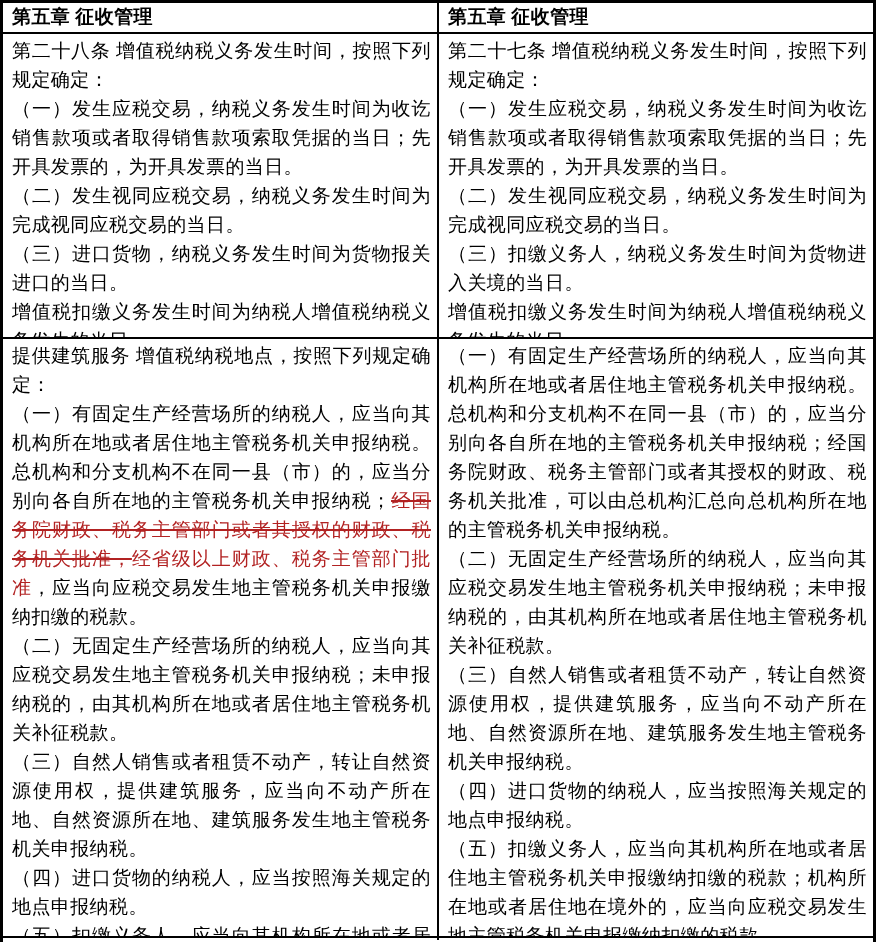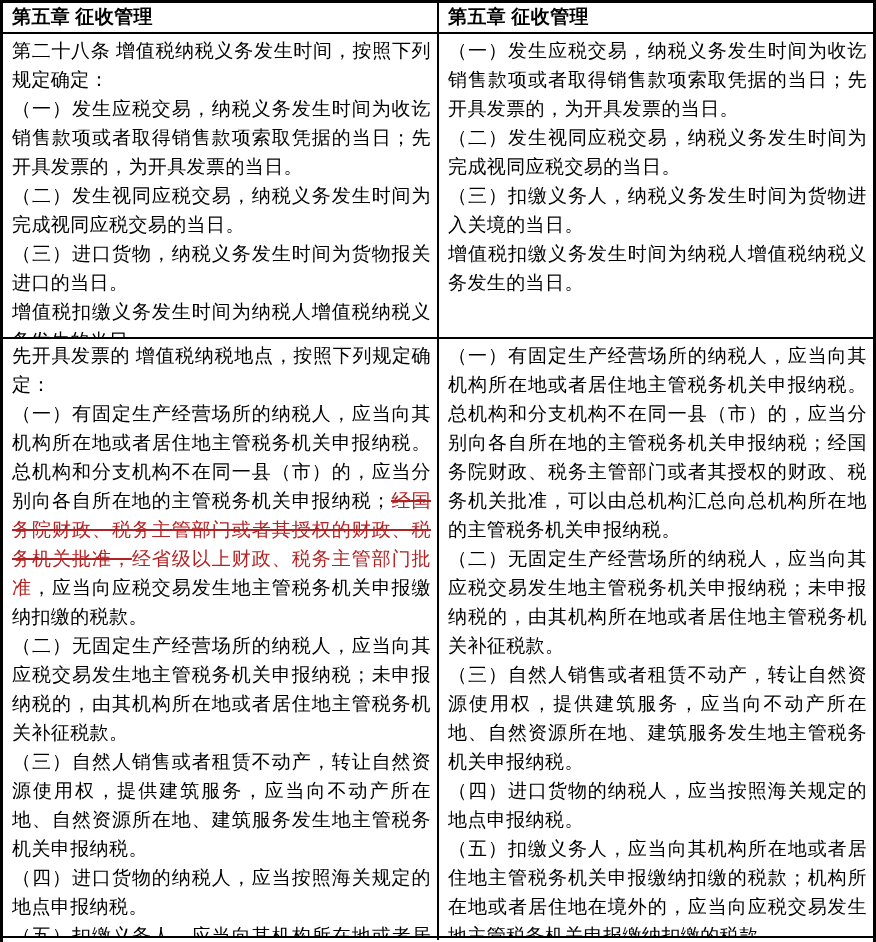--- a/index.html
+++ b/index.html
@@ -46,30 +46,31 @@
 
   <div class="row row-time">
     <div class="cell left">
       <p><span class="lead">第二十八条</span><span> 增值税纳税义务发生时间，按照下列规定确定：</span></p>
       <p>（一）发生应税交易，纳税义务发生时间为收讫销售款项或者取得销售款项索取凭据的当日；先开具发票的，为开具发票的当日。</p>
       <p>（二）发生视同应税交易，纳税义务发生时间为完成视同应税交易的当日。</p>
       <p>（三）进口货物，纳税义务发生时间为货物报关进口的当日。</p>
       <p>增值税扣缴义务发生时间为纳税人增值税纳税义务发生的当日。</p>
     </div>
     <div class="cell right">
+      <p><span class="lead">第二十七条</span><span> 增值税纳税义务发生时间，按照下列规定确定：</span></p>
       <p>（一）发生应税交易，纳税义务发生时间为收讫销售款项或者取得销售款项索取凭据的当日；先开具发票的，为开具发票的当日。</p>
       <p>（二）发生视同应税交易，纳税义务发生时间为完成视同应税交易的当日。</p>
       <p>（三）扣缴义务人，纳税义务发生时间为货物进入关境的当日。</p>
       <p>增值税扣缴义务发生时间为纳税人增值税纳税义务发生的当日。</p>
     </div>
   </div>
 
   <div class="row row-place">
     <div class="cell left">
-      <p><span class="lead">先开具发票的</span><span> 增值税纳税地点，按照下列规定确定：</span></p>
+      <p><span class="lead">提供建筑服务</span><span> 增值税纳税地点，按照下列规定确定：</span></p>
       <p><span>（一）有固定生产经营场所的纳税人，应当向其机构所在地或者居住地主管税务机关申报纳税。总机构和分支机构不在同一县（市）的，应当分别向各自所在地的主管税务机关申报纳税；</span><span class="red strike">经国务院财政、税务主管部门或者其授权的财政、税务机关批准，</span><span class="red">经省级以上财政、税务主管部门批准</span><span>，应当向应税交易发生地主管税务机关申报缴纳扣缴的税款。</span></p>
       <p>（二）无固定生产经营场所的纳税人，应当向其应税交易发生地主管税务机关申报纳税；未申报纳税的，由其机构所在地或者居住地主管税务机关补征税款。</p>
       <p>（三）自然人销售或者租赁不动产，转让自然资源使用权，提供建筑服务，应当向不动产所在地、自然资源所在地、建筑服务发生地主管税务机关申报纳税。</p>
       <p>（四）进口货物的纳税人，应当按照海关规定的地点申报纳税。</p>
       <p>（五）扣缴义务人，应当向其机构所在地或者居住地主管税务机关申报缴纳扣缴的税款；机构所在地或者居住地在境外的，应当向应税交易发生地主管税务机关申报缴纳扣缴的税款。</p>
     </div>
     <div class="cell right">
       <p>（一）有固定生产经营场所的纳税人，应当向其机构所在地或者居住地主管税务机关申报纳税。总机构和分支机构不在同一县（市）的，应当分别向各自所在地的主管税务机关申报纳税；经国务院财政、税务主管部门或者其授权的财政、税务机关批准，可以由总机构汇总向总机构所在地的主管税务机关申报纳税。</p>
       <p>（二）无固定生产经营场所的纳税人，应当向其应税交易发生地主管税务机关申报纳税；未申报纳税的，由其机构所在地或者居住地主管税务机关补征税款。</p>
       <p>（三）自然人销售或者租赁不动产，转让自然资源使用权，提供建筑服务，应当向不动产所在地、自然资源所在地、建筑服务发生地主管税务机关申报纳税。</p>

